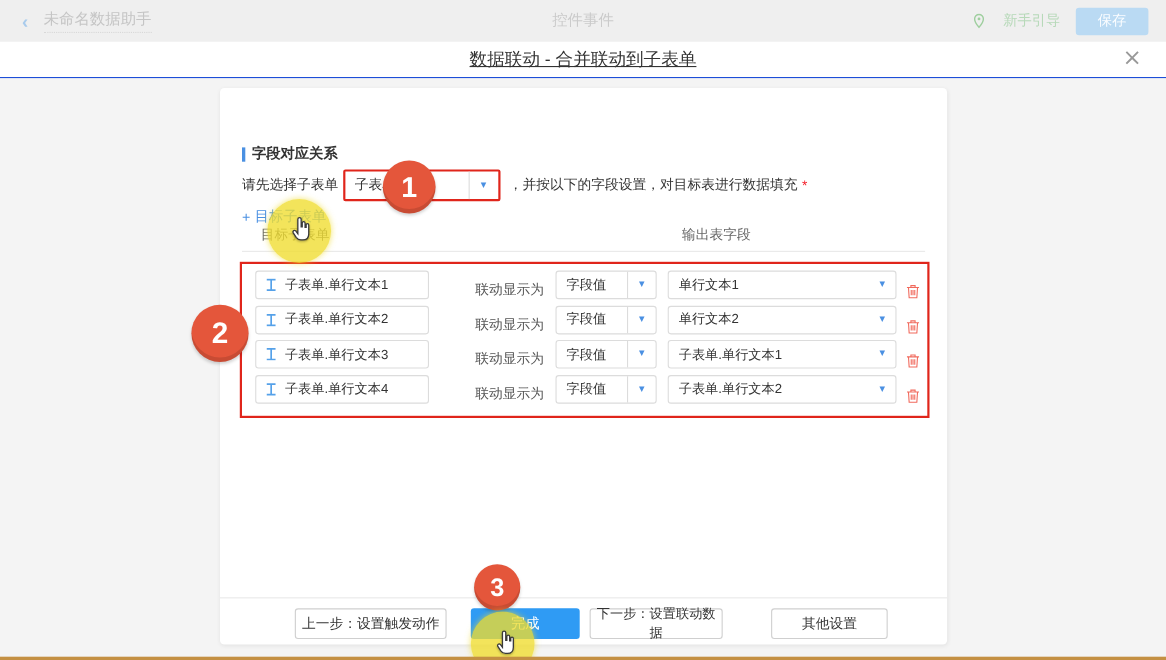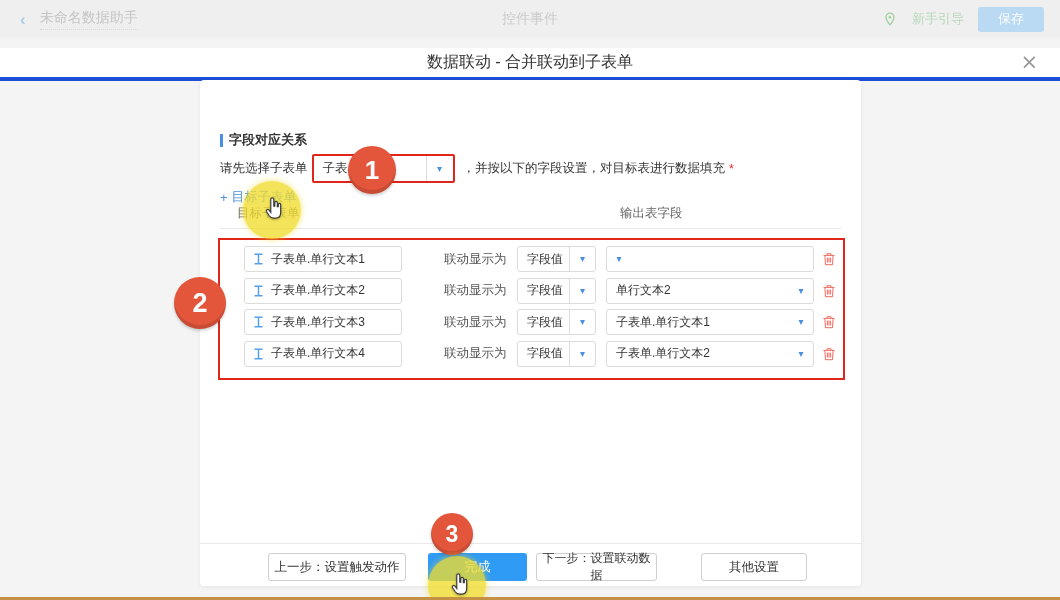--- a/index.html
+++ b/index.html
@@ -18,23 +18,23 @@
   .tb-title { margin-left:14px; font-size:14px; color:#c5c5c5; border-bottom:1px dotted #d8d8d8; padding-bottom:2px; }
   .tb-center { position:absolute; left:0; right:0; text-align:center; font-size:14px; color:#cbcbcb; }
   .tb-right { position:absolute; right:16px; display:flex; align-items:center; gap:14px; }
   .guide { display:flex; align-items:center; gap:16px; font-size:13px; color:#b7d9b9; }
   .save-btn {
     width:66px; height:25px; background:#badaf3; color:#fbfdff; font-size:13px;
     border:none; border-radius:3px; display:flex; align-items:center; justify-content:center;
   }
   
   .modal-head {
-    position:absolute; left:0; top:48px; width:1060px; height:33px;
-    background:#ffffff; border-bottom:4px solid #1d4ed8;
-    display:flex; align-items:center; justify-content:center;
+    position:absolute; left:0; top:38px; width:1060px; height:33px;
+    background:#ffffff; border-bottom:1px solid #1d4ed8;
+    display:flex; align-items:center; justify-content:center;text-decoration:underline;
   }
   .modal-title { font-size:16px; color:#333; }
   .modal-close {
     position:absolute; right:22px; top:4px; font-size:21px; color:#999;
     line-height:1; cursor:pointer; font-family:"DejaVu Sans",sans-serif;
   }
   
   .panel {
     position:absolute; left:200px; top:80px; width:661px; height:506px;
     background:#fff; border-radius:4px; box-shadow:0 1px 4px rgba(0,0,0,0.07);
@@ -58,28 +58,28 @@
   .add-field { position:absolute; left:20px; top:108px; font-size:13px; color:#4a90e2; cursor:pointer; display:flex; gap:4px; align-items:center; }
   .col-head { position:absolute; top:125px; font-size:12.5px; color:#666; }
   .col-head.t { left:37px; } .col-head.o { left:420px; }
   .head-sep { position:absolute; left:20px; top:148px; width:621px; border-top:1px solid #e8e8e8; }
   
   .rows-box {
     position:absolute; left:18px; top:158px; width:627px; height:142px;
     border:2px solid #e0251b; padding-top:6px;
     display:flex; flex-direction:column; gap:5.5px;
   }
-  .frow { display:flex; align-items:center; height:26px; flex:0 0 26px;margin-left:12px; }
+  .frow { display:flex; align-items:flex-end; height:26px; flex:0 0 26px; }
   .finput {
     margin-left:12px; width:158px; height:26px; border:1px solid #dcdcdc; border-radius:3px;
     display:flex; align-items:center; padding-left:8px; gap:7px; font-size:12px; color:#333; background:#fff;
   }
   .rel { margin-left:42px; width:65px; font-size:12.5px; color:#555; }
   .sel-s {
-    margin-left:8px; width:79px; height:26px; border:1px solid #dcdcdc; border-radius:3px;
+    margin-left:8px; width:92px; height:26px; border:1px solid #dcdcdc; border-radius:3px;
     display:flex; align-items:center; background:#fff; font-size:12px; color:#333;
   }
   .sel-s .val { flex:1; padding-left:9px; }
   .sel-s .caret-zone { width:26px; }
   .sel-w {
     margin-left:10px; width:208px; height:26px; border:1px solid #dcdcdc; border-radius:3px;
     display:flex; align-items:center; background:#fff; font-size:12px; color:#333;
   }
   .sel-w .val { flex:1; padding-left:9px; }
   .sel-w .caret-zone { border-left:none; width:24px; }
@@ -178,20 +178,21 @@
           <span>子表单.单行文本1</span>
         </span>
         <span class="rel">联动显示为</span>
         <span class="sel-s">
           <span class="val">字段值</span>
           <span class="caret-zone">
             <span class="caret">▾</span>
           </span>
         </span>
         <span class="sel-w">
+          <span class="val">单行文本1</span>
           <span class="caret-zone">
             <span class="caret">▾</span>
           </span>
         </span>
         <span class="trash">
           <svg width="14" height="14" viewBox="0 0 13 14">
             <path d="M1 3.4h11M4.6 3.2V1.7h3.8v1.5M2.4 3.6l.6 9.1h7l.6-9.1M4.9 5.6v4.9M6.5 5.6v4.9M8.1 5.6v4.9" fill="none" stroke="#f16a5d" stroke-width="1"></path>
           </svg>
         </span>
       </div>

